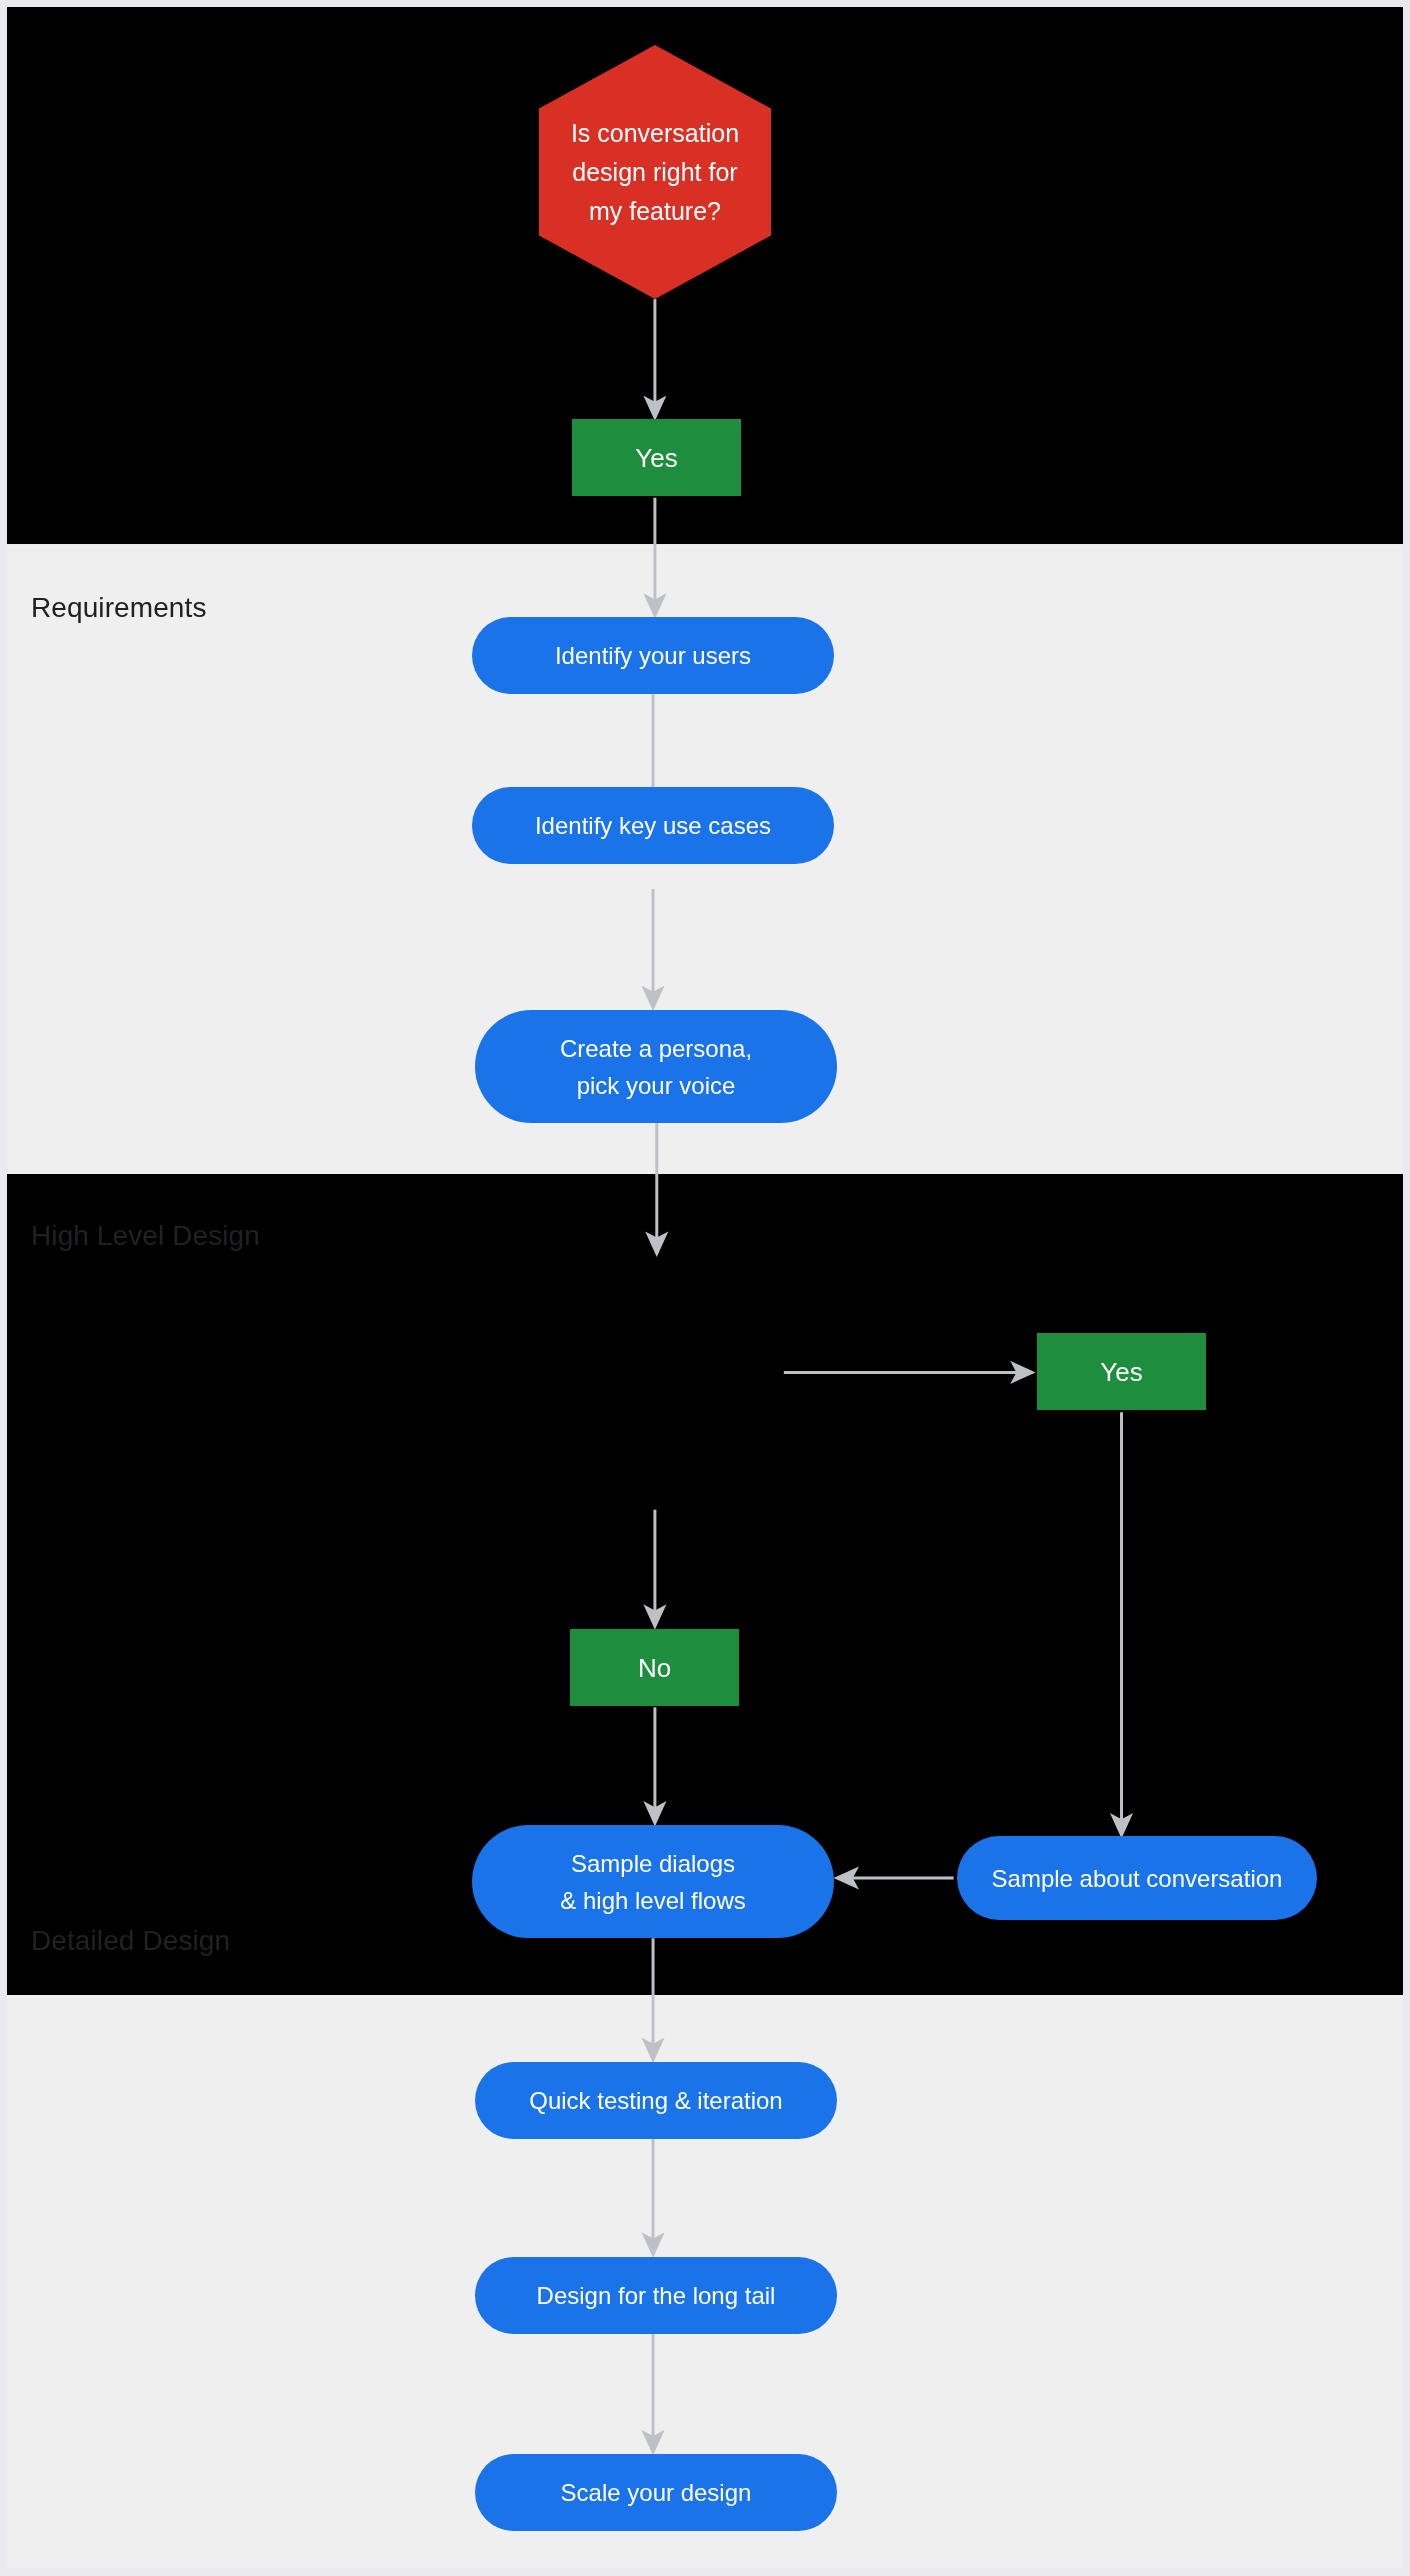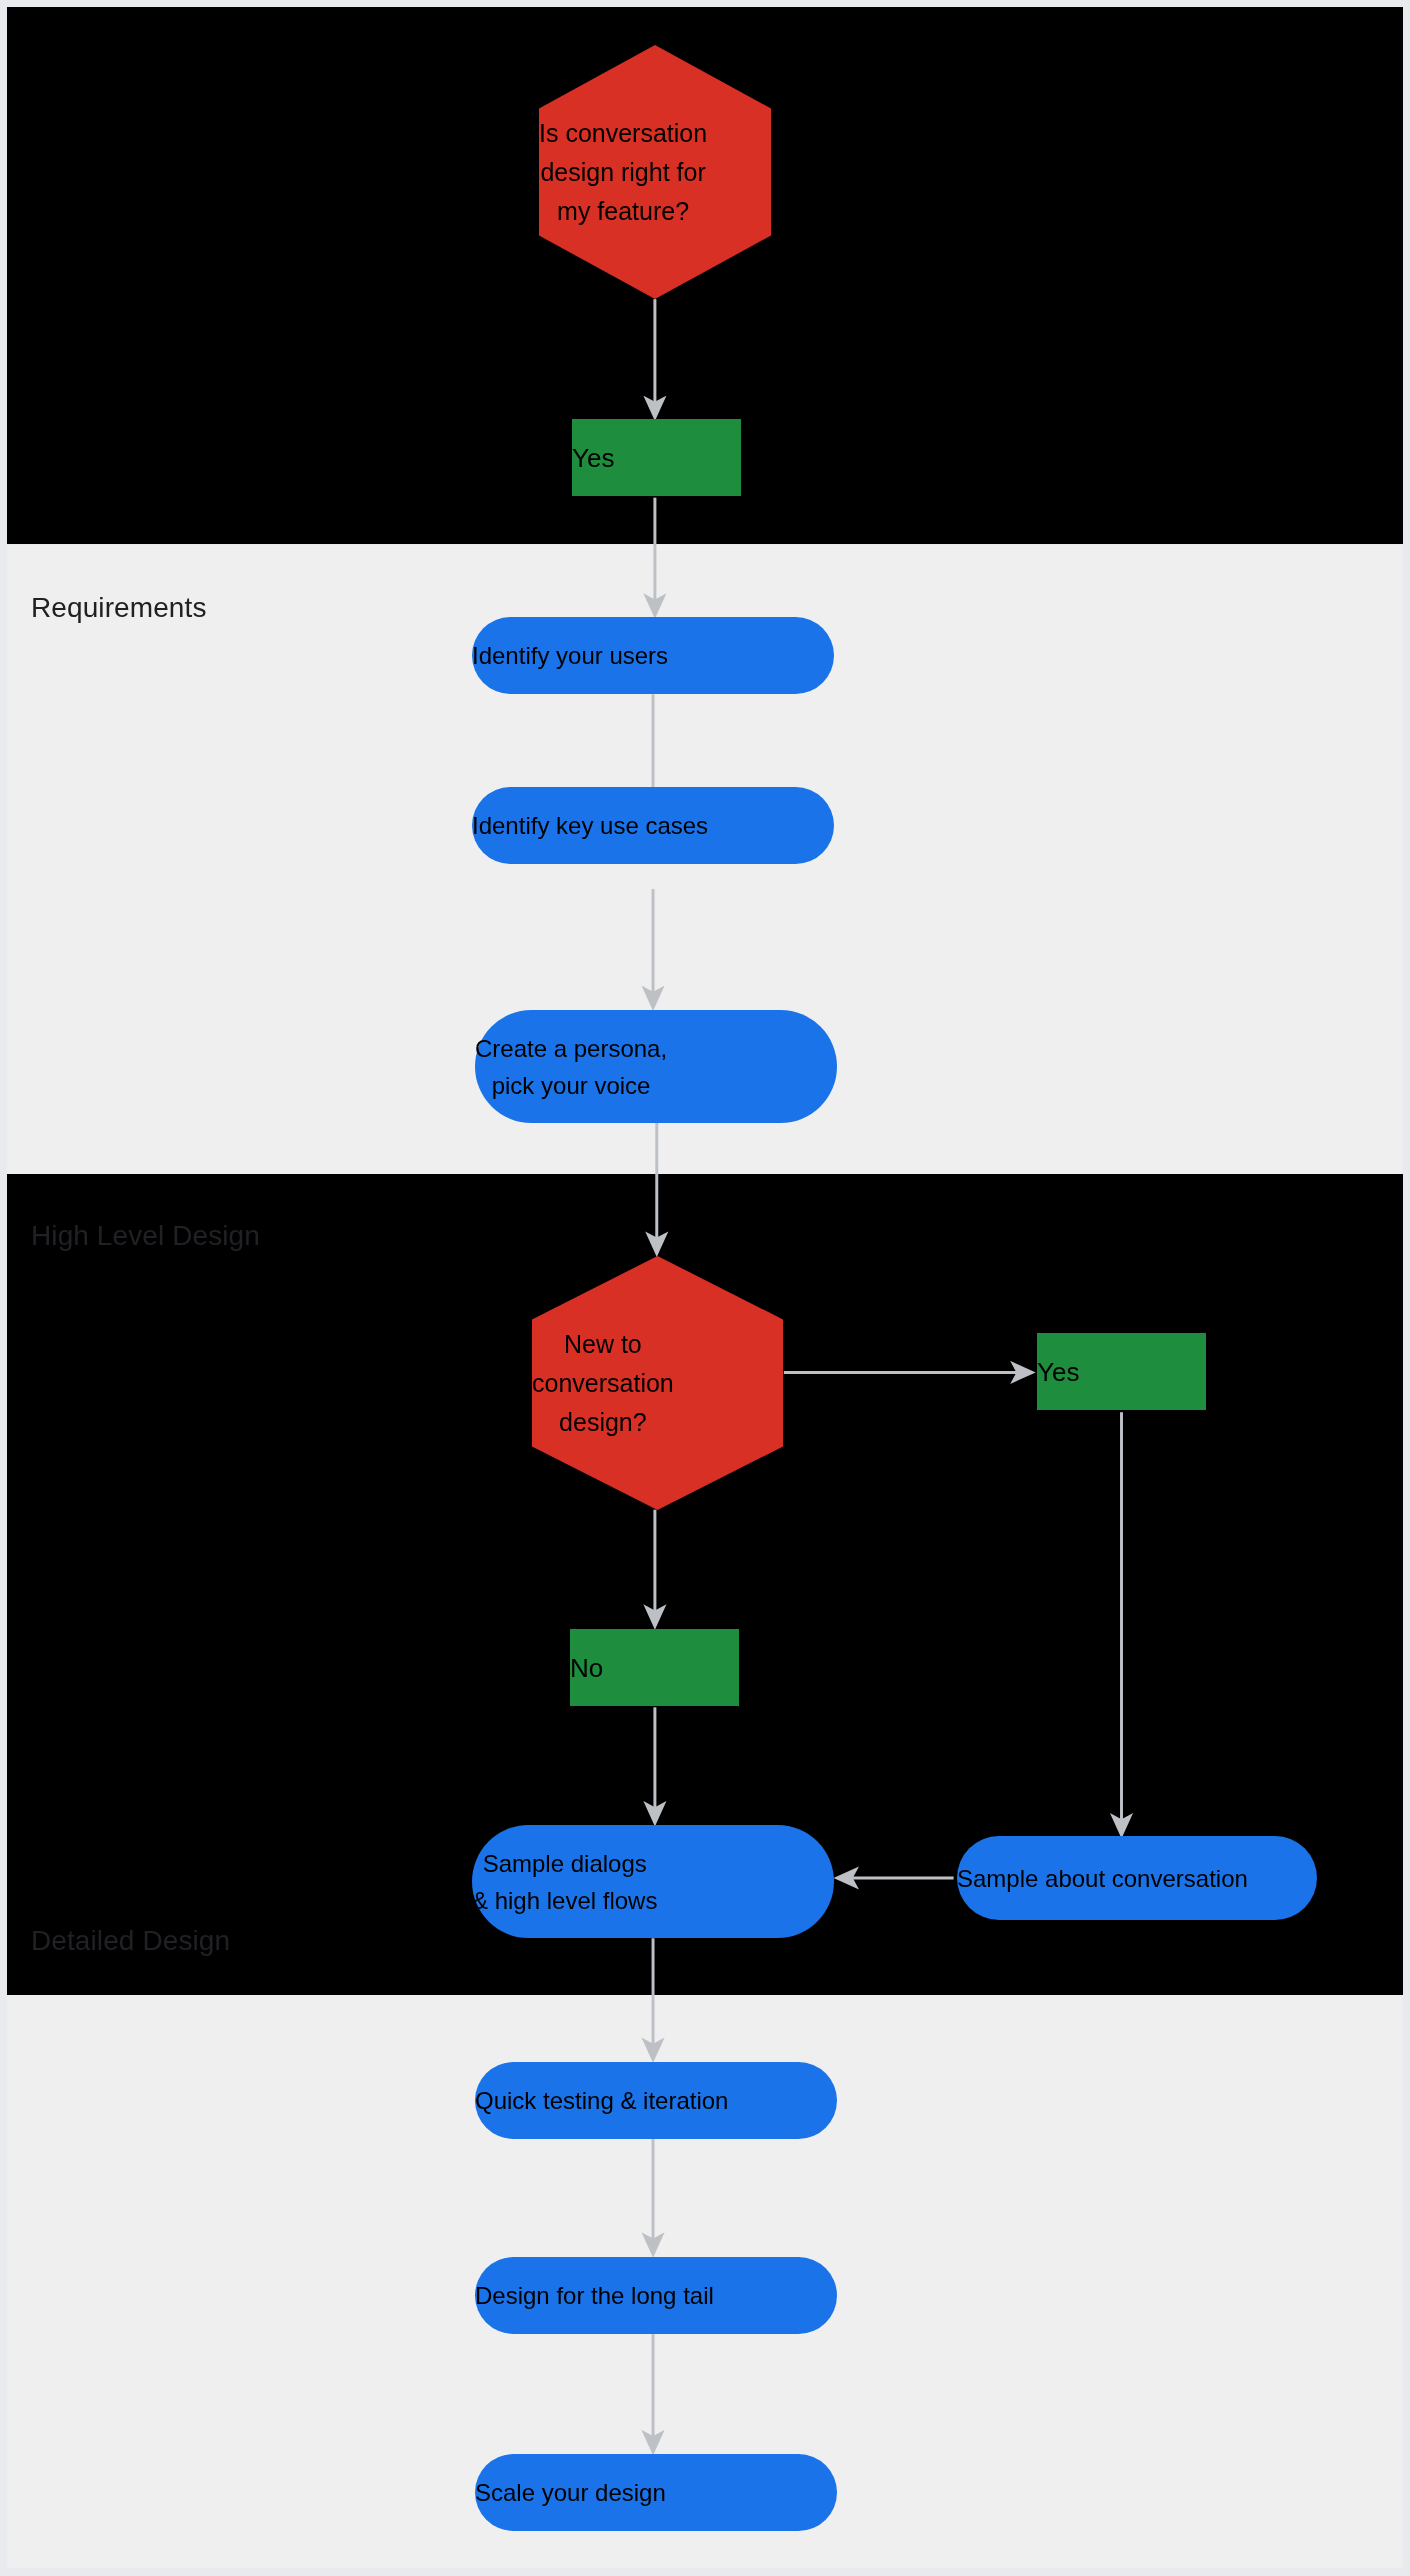--- a/index.html
+++ b/index.html
@@ -42,22 +42,23 @@
     white-space: nowrap;
     user-select: none;
     margin-top: 28px;
   }
 
   
   .node {
     position: absolute;
     display: flex;
     align-items: center;
+    justify-content: center;
     text-align: center;
-    color: #000000;
+    color: #ffffff;
     box-sizing: border-box;
   }
   .node-text {
     display: block;
     white-space: pre-line;
   }
 
   
   .hexagon {
     background: #d93025;
@@ -166,25 +167,20 @@
 
   <div class="node pill-blue" style="left:472px; top:787px; width:362px; height:77px;">
     <span class="node-text">Identify key use cases</span>
   </div>
 
   <div class="node pill-blue" style="left:475px; top:1010px; width:362px; height:113px;">
     <span class="node-text">Create a persona,
 pick your voice</span>
   </div>
 
-  <div class="node hexagon" style="left:532px; top:1256px; width:251px; height:254px;">
-    <span class="node-text">New to
-conversation
-design?</span>
-  </div>
 
   <div class="node rect-green" style="left:1037px; top:1333px; width:169px; height:77px;">
     <span class="node-text">Yes</span>
   </div>
 
   <div class="node rect-green" style="left:570px; top:1629px; width:169px; height:77px;">
     <span class="node-text">No</span>
   </div>
 
   <div class="node pill-blue" style="left:472px; top:1825px; width:362px; height:113px;">

